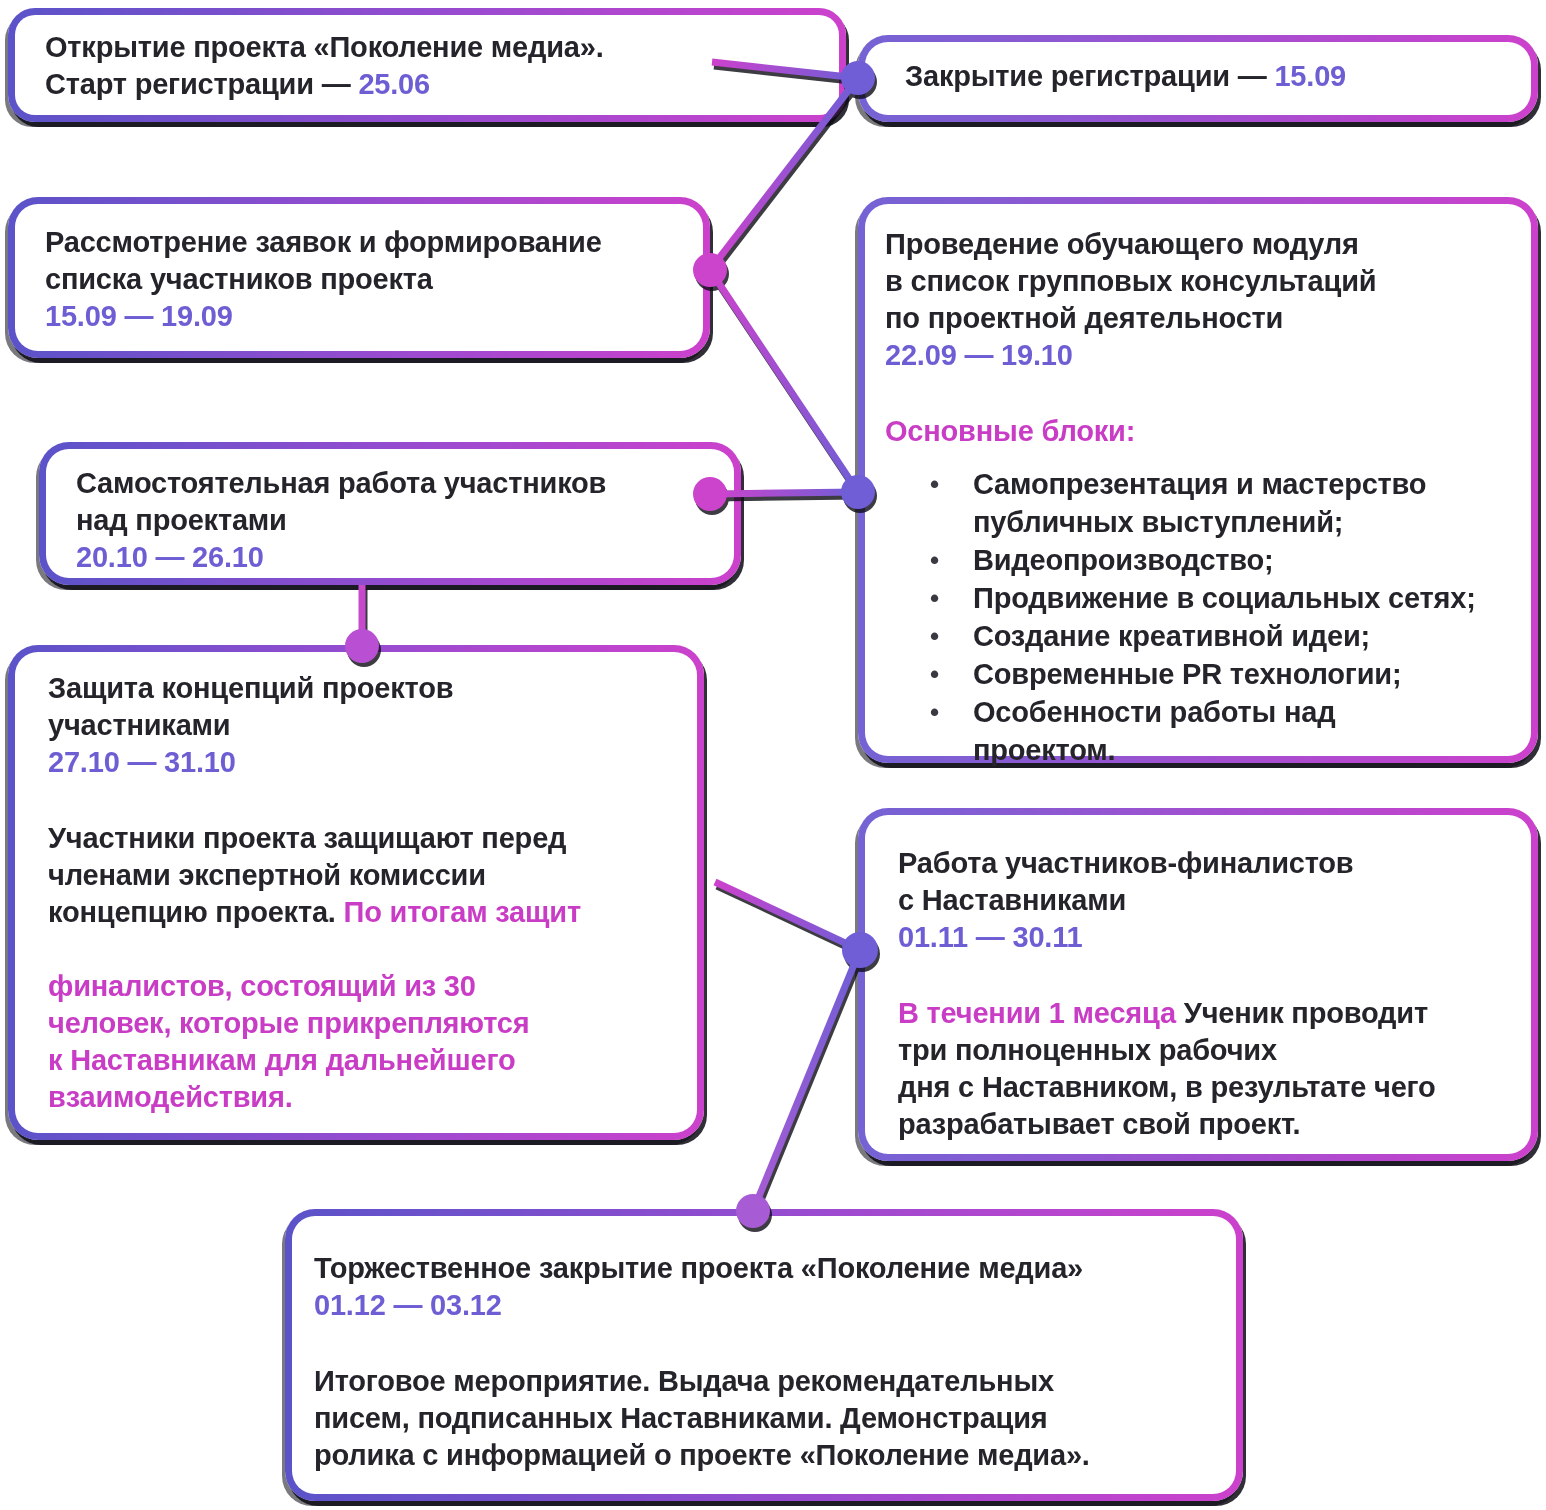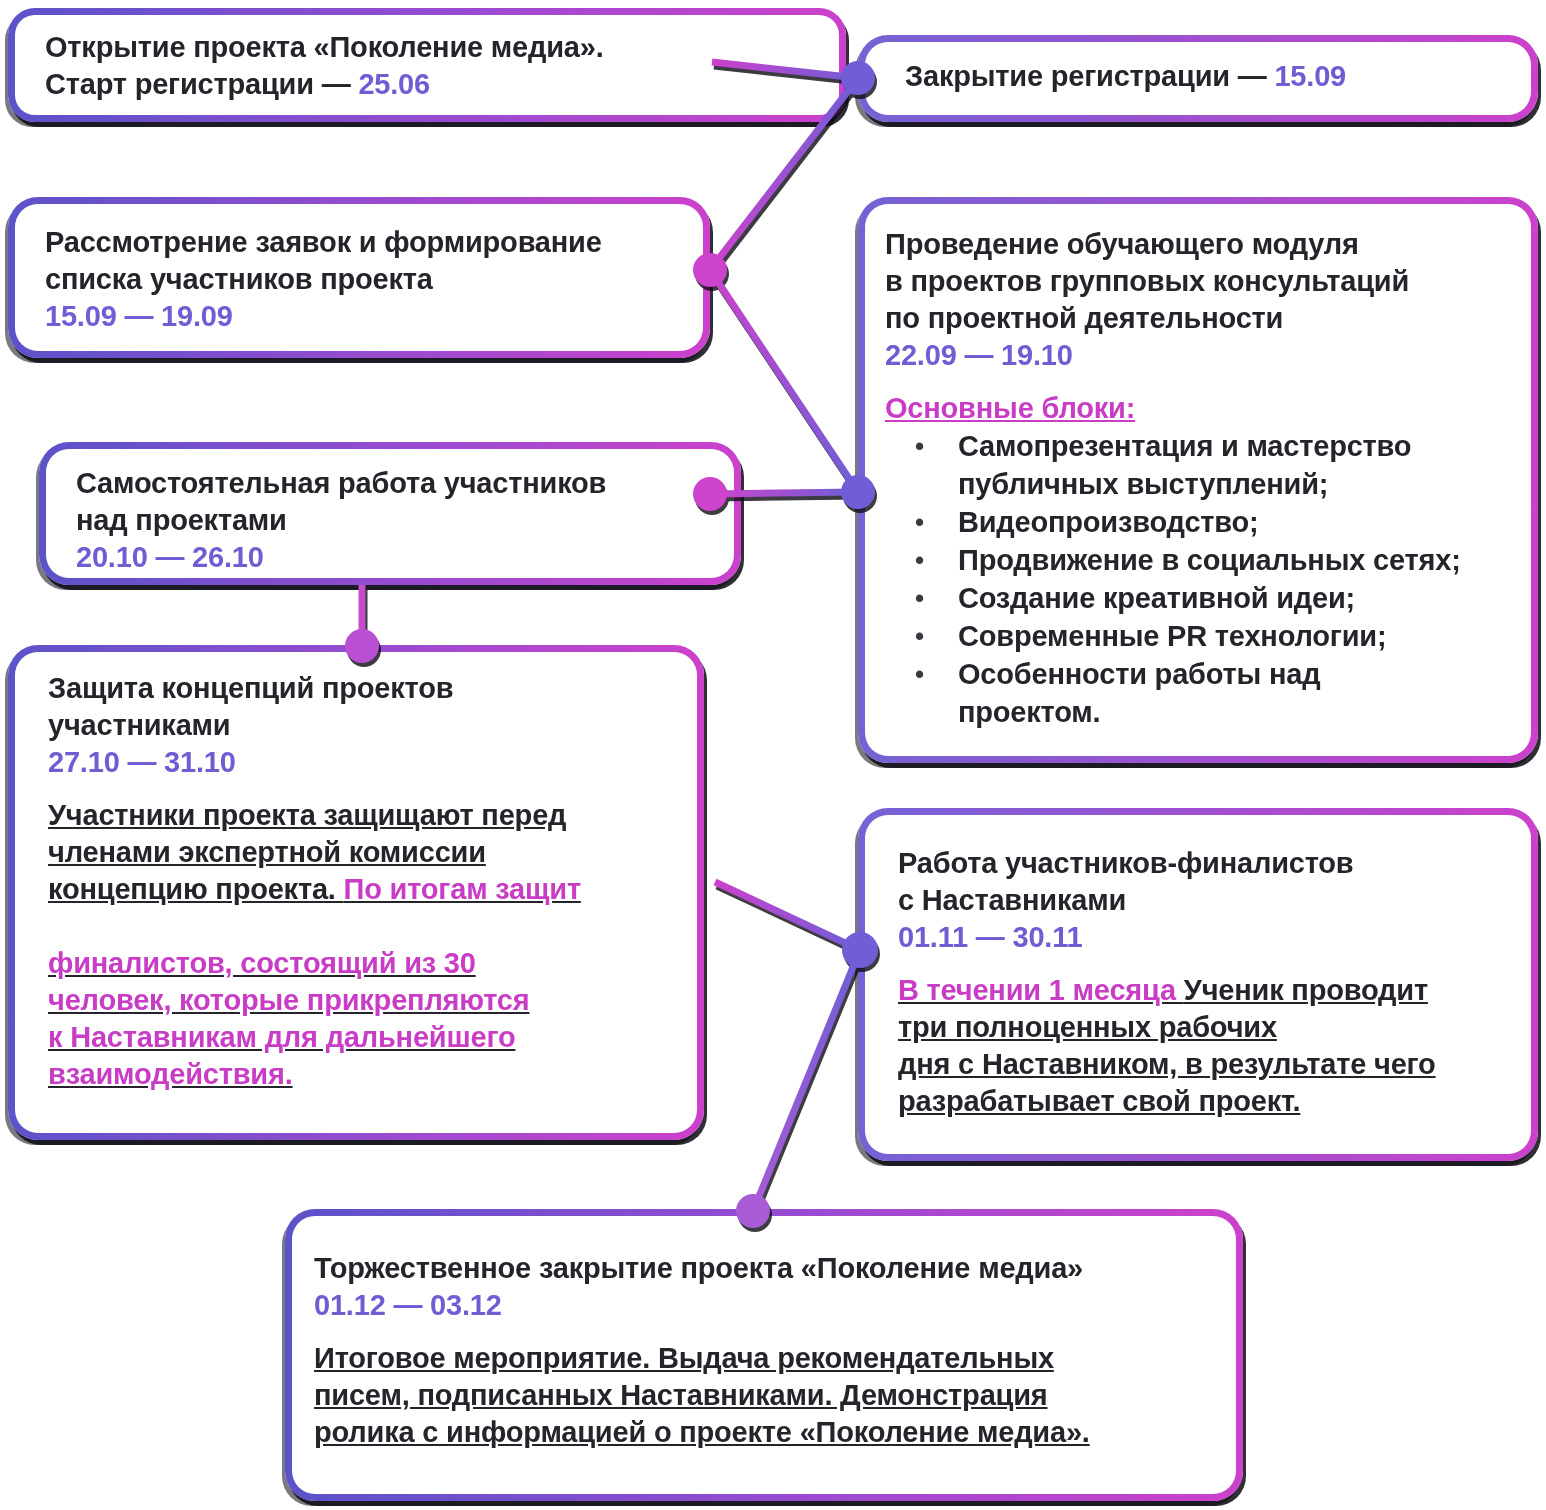--- a/index.html
+++ b/index.html
@@ -15,25 +15,25 @@
     box-shadow:3px 5px 0 rgba(12,11,20,0.85), -3px 5px 0 rgba(12,11,20,0.55);
     font-size:29px;line-height:37px;letter-spacing:-0.2px;
   }
   .card.right-col{
     background:linear-gradient(#fff,#fff) padding-box,
                linear-gradient(90deg,#7463D4 0%,#A44ED0 55%,#CC41CC 100%) border-box;
   }
   .date{color:#6D5ED4;font-weight:700;}
   .magenta{color:#C93CC5;font-weight:700;}
   .dark{color:#26242B;}
-  .gap{margin-top:16px;text-decoration:underline;}
+  .gap{margin-top:39px;}
   #connectors{position:absolute;left:0;top:0;z-index:3;pointer-events:none;}
   #connectors g{filter:drop-shadow(2px 4px 0 rgba(12,11,20,0.8));}
   .card{z-index:2;}
-  ul.blocks{list-style:none;margin:0;padding:0;line-height:38px;}
+  ul.blocks{list-style:none;margin:15px;padding:0;line-height:38px;}
   ul.blocks li{position:relative;padding-left:73px;white-space:pre-line;}
   ul.blocks li::before{content:"•";position:absolute;left:30px;top:0;font-size:26px;color:#3a3840;}
   .t-box1{left:8px;top:8px;width:838px;height:114px;padding:14px 20px 13px 30px;border-radius:27px;}
   .t-box2{left:858px;top:35px;width:680px;height:87px;padding:16px 20px 0 40px;}
   .t-box3{left:8px;top:197px;width:702px;height:161px;padding:20px 20px 0 30px;}
   .t-box4{left:858px;top:197px;width:680px;height:566px;padding:22px 20px 0 20px;}
   .t-box5{left:8px;top:442px;width:702px;height:143px;padding:16px 20px 0 30px;margin-left:31px;}
   .t-box6{left:8px;top:645px;width:696px;height:495px;padding:18px 20px 0 33px;}
   .t-box7{left:858px;top:808px;width:680px;height:353px;padding:30px 20px 0 33px;}
   .t-box8{left:285px;top:1209px;width:958px;height:292px;padding:34px 20px 0 22px;}
@@ -105,21 +105,21 @@
     <div>
       <span>Рассмотрение заявок и формирование</span><br>
       <span>списка участников проекта</span>
     </div>
     <div class="date">15.09 — 19.09</div>
   </div>
 
   <div class="card right-col t-box4">
     <div>
       <span>Проведение обучающего модуля</span><br>
-      <span>в проектов групповых консультаций</span><br>
+      <span>в список групповых консультаций</span><br>
       <span>по проектной деятельности</span>
     </div>
     <div class="date">22.09 — 19.10</div>
     <div class="magenta gap">Основные блоки:</div>
     <ul class="blocks">
       <li>Самопрезентация и мастерство
 публичных выступлений;</li>
       <li>Видеопроизводство;</li>
       <li>Продвижение в социальных сетях;</li>
       <li>Создание креативной идеи;</li>

